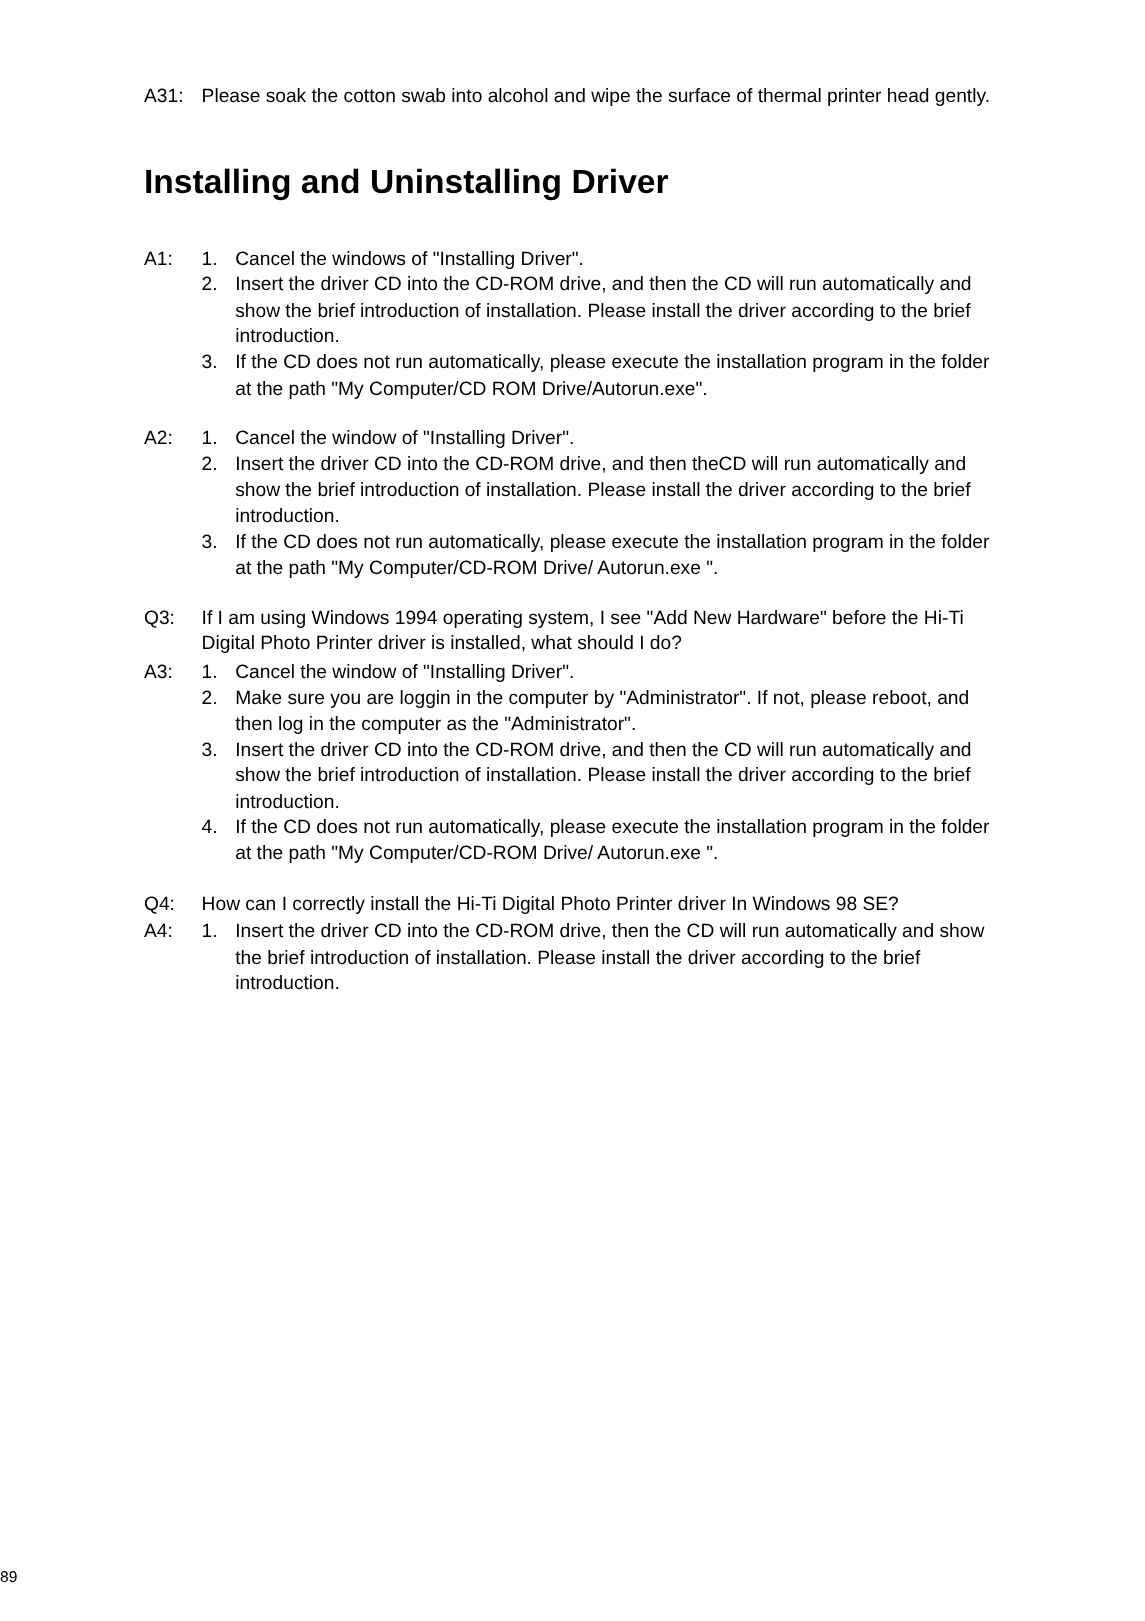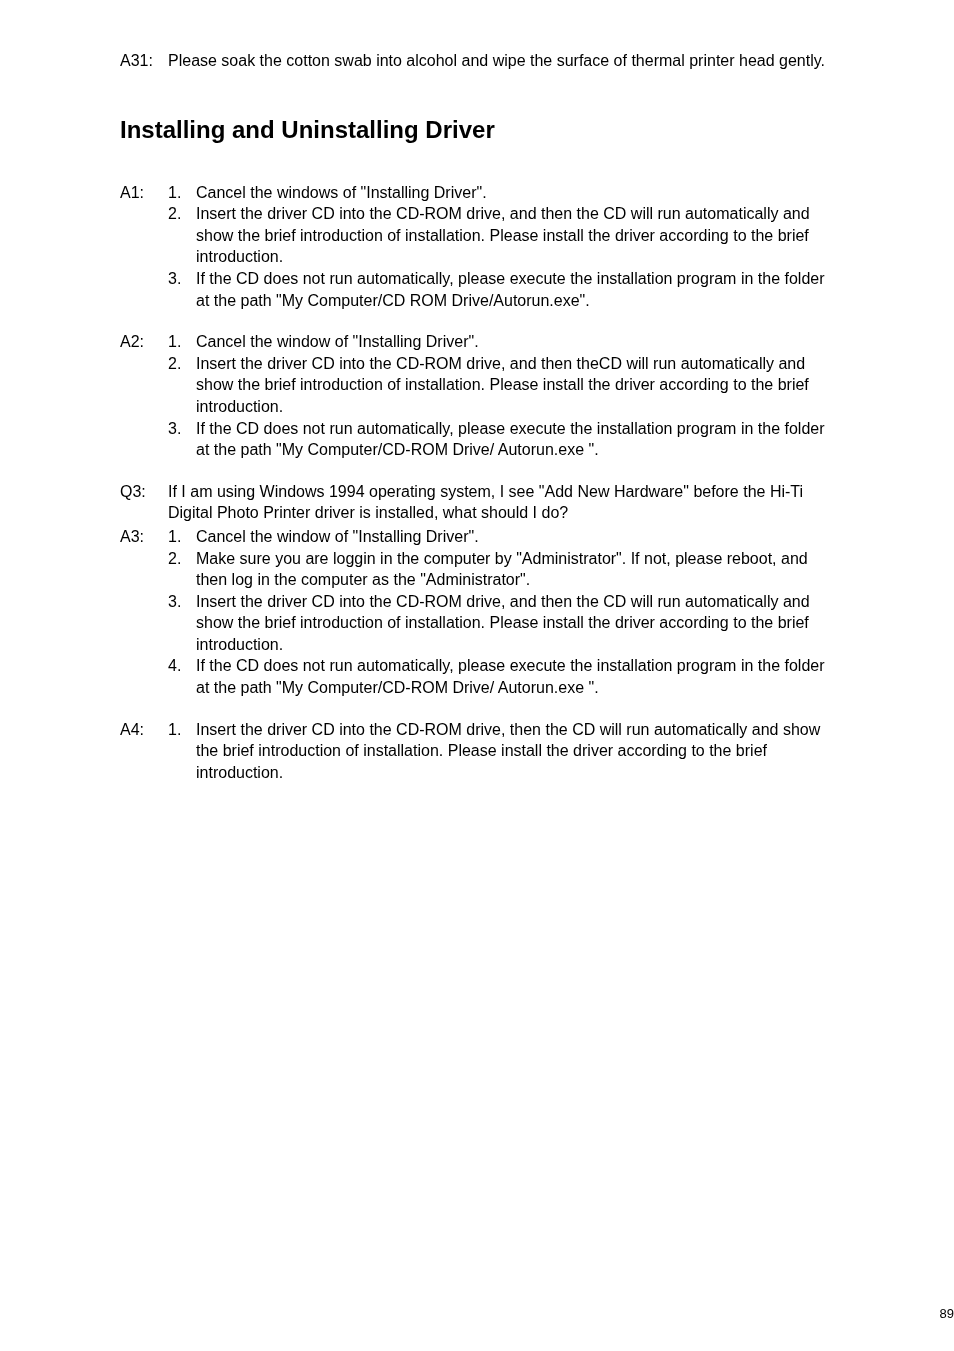--- a/index.html
+++ b/index.html
@@ -6,21 +6,21 @@
     margin: 0;
     padding: 0;
     background: #ffffff;
     font-family: Arial, Helvetica, sans-serif;
     color: #000000;
   }
   .page {
     width: 954px;
     height: 1351px;
     box-sizing: border-box;
-    padding: 50px 120px 40px 120px;
+    padding: 70px 120px 40px 120px;
     position: relative;
   }
   .qa-row {
     display: flex;
     align-items: flex-start;
     font-size: 16px;
     line-height: 1.35;
     margin-bottom: 2px;
   }
   .qa-label {
@@ -33,34 +33,34 @@
     display: flex;
     align-items: flex-start;
   }
   .list-num {
     flex: 0 0 28px;
   }
   .list-text {
     flex: 1;
   }
   .heading {
-    font-size: 24px;
+    font-size: 28px;
     font-weight: bold;
     margin-top: 44px;
     margin-bottom: 38px;
   }
   .block-gap {
     height: 18px;
   }
   .page-number {
     position: absolute;
     bottom: 30px;
     left: 0;
     width: 100%;
-    text-align: right;
+    text-align: left;
     font-size: 13px;
   }
 </style>
 </head>
 <body>
 
 <div class="page">
 
   <div class="qa-row">
     <div class="qa-label">A31:</div>
@@ -133,20 +133,24 @@
       </div>
       <div class="list-row">
         <div class="list-num">4.</div>
         <div class="list-text">If the CD does not run automatically, please execute the installation program in the folder at the path "My Computer/CD-ROM Drive/ Autorun.exe ".</div>
       </div>
     </div>
   </div>
 
   <div class="block-gap"></div>
 
+  <div class="qa-row">
+    <div class="qa-label">Q4:</div>
+    <div class="qa-body">How can I correctly install the Hi-Ti Digital Photo Printer driver In Windows 98 SE?</div>
+  </div>
 
   <div class="qa-row">
     <div class="qa-label">A4:</div>
     <div class="qa-body">
       <div class="list-row">
         <div class="list-num">1.</div>
         <div class="list-text">Insert the driver CD into the CD-ROM drive, then the CD will run automatically and show the brief introduction of installation.    Please install the driver according to the brief introduction.</div>
       </div>
     </div>
   </div>

